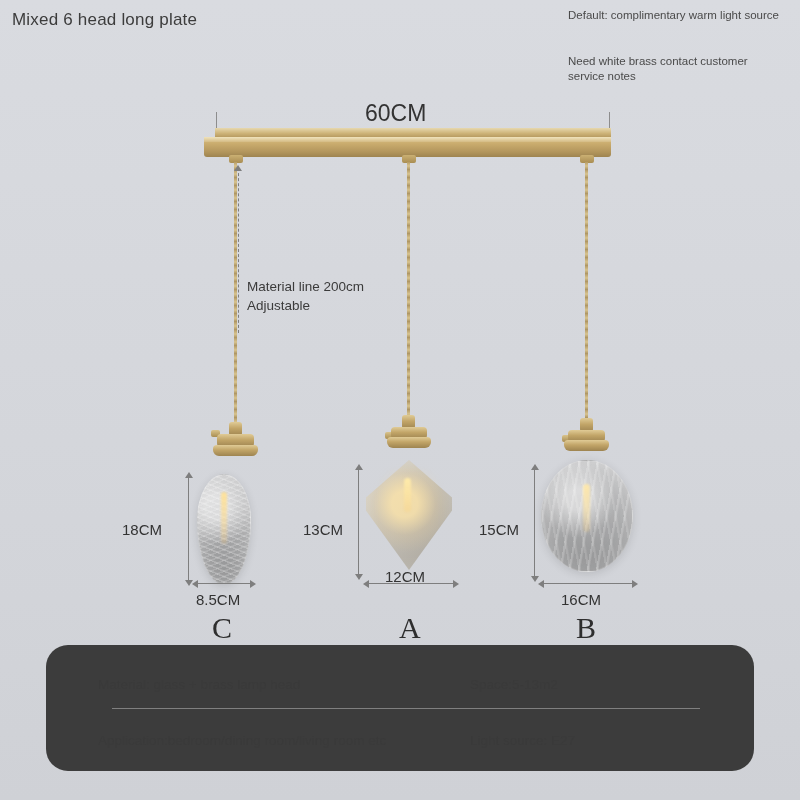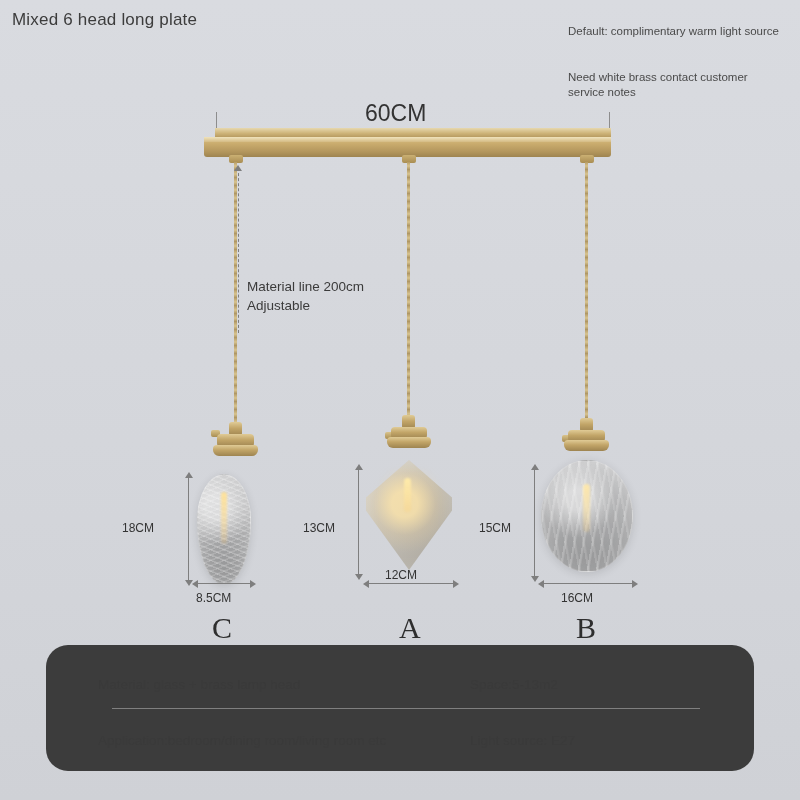--- a/index.html
+++ b/index.html
@@ -19,21 +19,21 @@
   }
 
   .title {
     position: absolute; left: 12px; top: 10px;
     font-size: 17px; color: #3c3c3c; letter-spacing: .2px;
   }
 
   .note {
     position: absolute;
     font-size: 11.5px; line-height: 15px;
-    color: #4a4a4a; width: 215px; margin-top: 16px;
+    color: #4a4a4a; width: 215px;
   }
   .note-1 { left: 568px; top: 8px; }
   .note-2 { left: 568px; top: 54px; }
 
   
   .canopy-top {
     position: absolute; left: 215px; top: 128px;
     width: 396px; height: 9px;
     background: linear-gradient(180deg,#e7d8ae 0%, #cdb378 60%, #b89c62 100%);
   }
@@ -170,21 +170,21 @@
   .lampB-fil {
     position:absolute; left: 583px; top: 484px; width: 7px; height: 48px;
     background: linear-gradient(180deg, rgba(255,232,170,.95), rgba(255,205,110,.2));
     border-radius: 4px; filter: blur(1.3px);
   }
 
   
   .dim-line { position: absolute; background: #7e7e7e; }
   .dim-v { width: 1px; }
   .dim-h { height: 1px; }
-  .dim-text { position: absolute; font-size: 12px; color: #333; }
+  .dim-text { position: absolute; font-size: 15px; color: #333; }
 
   .arrow { position: absolute; width: 0; height: 0; }
   .arrow-up   { border-left: 4px solid transparent; border-right: 4px solid transparent; border-bottom: 6px solid #7e7e7e; }
   .arrow-down { border-left: 4px solid transparent; border-right: 4px solid transparent; border-top: 6px solid #7e7e7e; }
   .arrow-left { border-top: 4px solid transparent; border-bottom: 4px solid transparent; border-right: 6px solid #7e7e7e; }
   .arrow-right{ border-top: 4px solid transparent; border-bottom: 4px solid transparent; border-left: 6px solid #7e7e7e; }
 
   .letter { position: absolute; font-size: 30px; color: #2e2e2e; font-family: "Liberation Serif", serif; }
 
   

